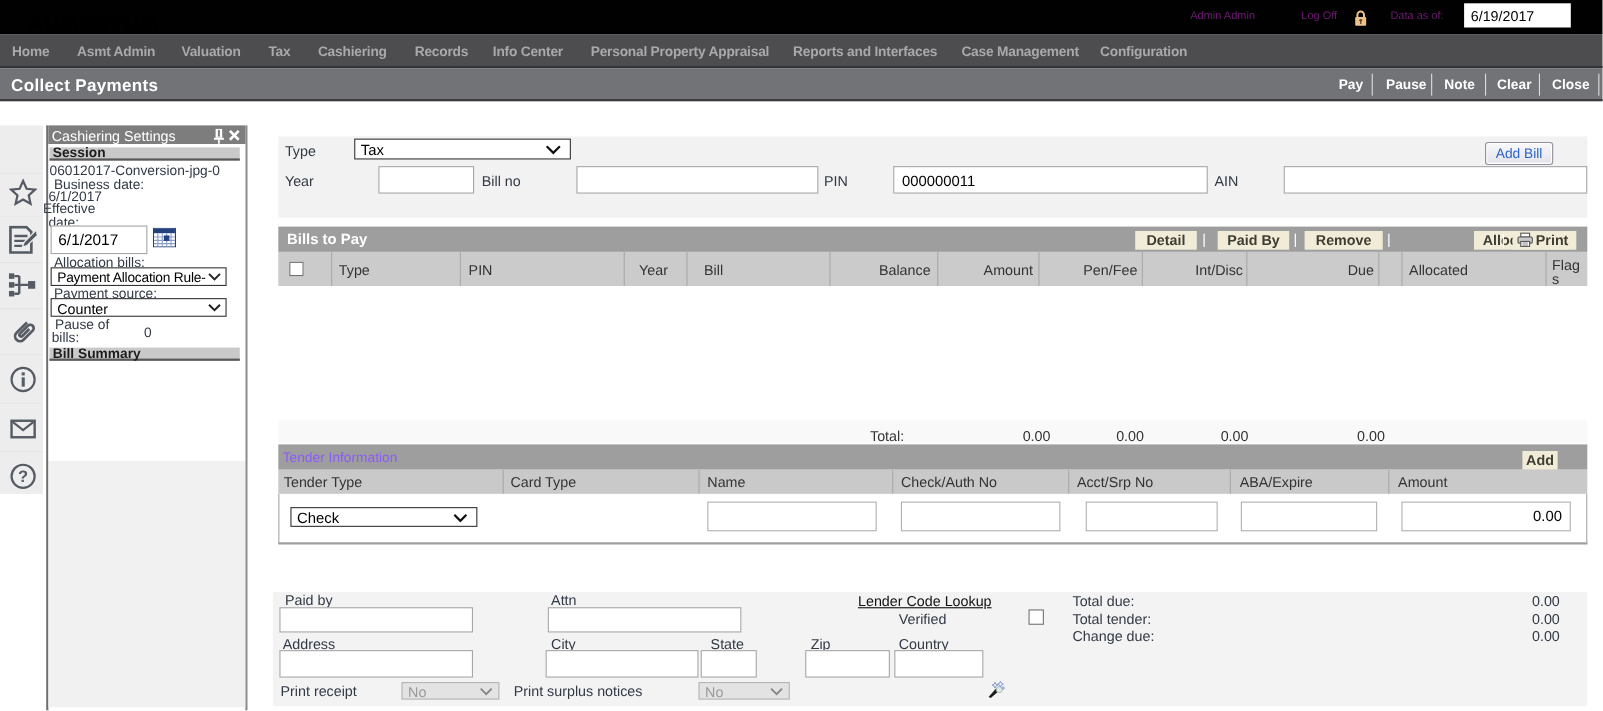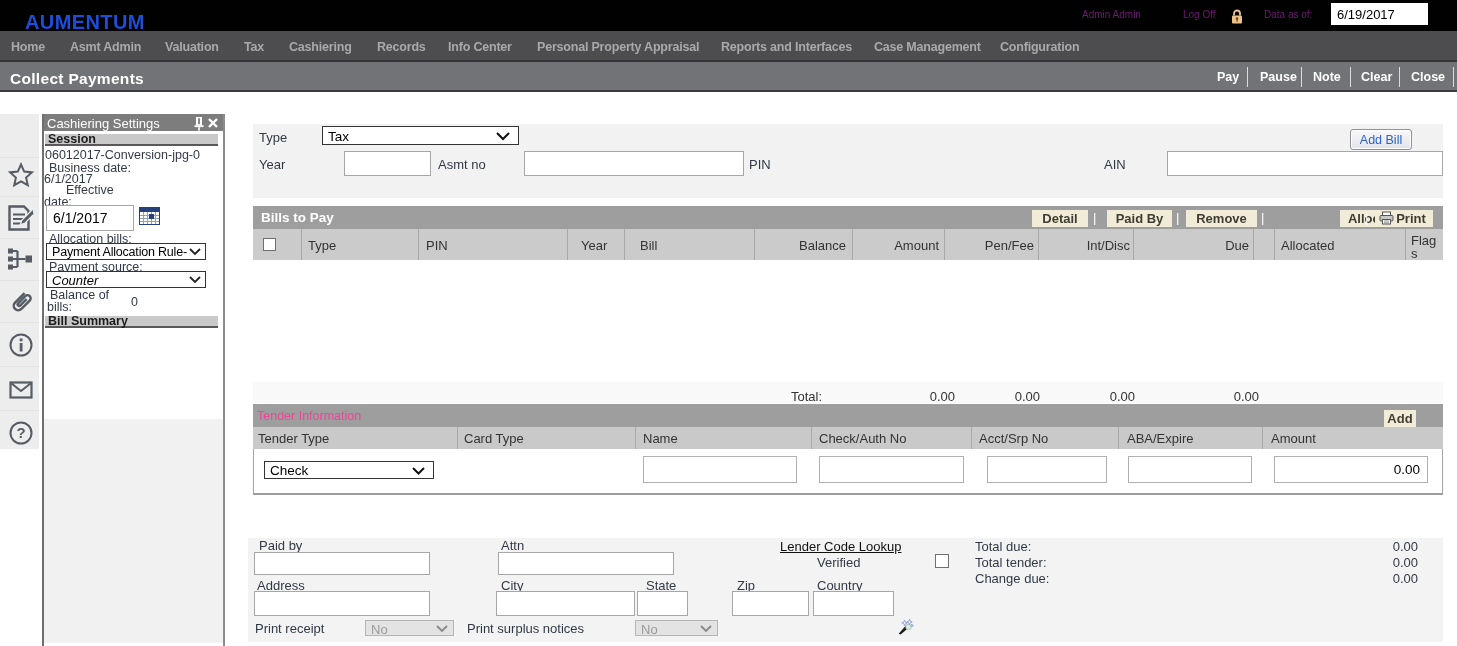--- a/index.html
+++ b/index.html
@@ -1,21 +1,21 @@
 <!DOCTYPE html>
 <html><head>
 <meta charset="utf-8">
 <style>
 * { margin:0; padding:0; box-sizing:border-box; }
 html,body { width:1457px; height:646px; background:#fff; font-family:"Liberation Sans", sans-serif; overflow:hidden; }
 .abs { position:absolute; }
 #page { position:relative; width:1457px; height:646px; }
 
 #topbar { left:0; top:0; width:1457px; height:31px; background:#010101; }
-#logo { left:25px; top:11px; font-size:20px; font-weight:bold; color:#1d4ed8; letter-spacing:0.4px; }
+#logo { left:25px; top:11px; font-size:20px; font-weight:bold; color:#000000; letter-spacing:0.4px; }
 .toptxt { top:9px; font-size:10px; color:#701a75; }
 #dataasof-input { left:1331px; top:3px; width:97px; height:22px; background:#fff; font-size:13px; color:#000; padding:4px 0 0 6px; }
 
 #navbar { left:0; top:31px; width:1457px; height:31px; background:#4d4d4f; border-bottom:2px solid #343436; }
 .nav { top:40px; font-size:12.5px; letter-spacing:-0.2px; font-weight:bold; color:#a9a9ab; white-space:nowrap; }
 
 #collectbar { left:0; top:62px; width:1457px; height:30px; background:#727376; border-bottom:2px solid #3c3c3e; }
 #collecttitle { left:10px; top:70px; font-size:15.5px; font-weight:bold; color:#fff; letter-spacing:0.3px; }
 .cbtn { top:70px; font-size:12.5px; font-weight:bold; color:#fff; }
 .csep { top:67px; width:1px; height:20px; background:#dcdcdc; font-size:0; }
@@ -142,61 +142,62 @@
   </svg>
   <svg class="abs" style="left:207px; top:117px;" width="12" height="12" viewBox="0 0 12 12">
     <path d="M2 2 L10 10 M10 2 L2 10" stroke="#fff" stroke-width="2.4"></path>
   </svg>
   <div class="abs" id="panelbody"></div>
   <div class="abs" id="panelgray"></div>
   <div class="abs pbar" style="top:134px;"><span>Session</span></div>
   <div class="abs ptxt" style="left:45px; top:148px;">06012017-Conversion-jpg-0</div>
   <div class="abs ptxt" style="left:49px; top:161px;">Business date:</div>
   <div class="abs ptxt" style="left:44px; top:172px;">6/1/2017</div>
-  <div class="abs ptxt" style="left:66px; top:183px;">Effective</div>
+  <div class="abs ptxt" style="left:39px; top:183px;">Effective</div>
   <div class="abs ptxt" style="left:44px; top:195px;">date:</div>
   <div class="abs inp" style="left:46px; top:205px; width:88px; height:26px; font-size:14px; color:#000; padding:4px 0 0 6px;">6/1/2017</div>
   <svg class="abs" style="left:139px; top:207px;" width="21" height="18" viewBox="0 0 21 18">
     <rect x="0.5" y="0.5" width="20" height="17" fill="#fff" stroke="#24417e"></rect>
     <rect x="1" y="1" width="19" height="4" fill="#24417e"></rect>
     <path d="M1 8.5 H20 M1 11.5 H20 M1 14.5 H20 M4.5 5 V17 M8.5 5 V17 M12.5 5 V17 M16.5 5 V17" stroke="#8aa0c8" stroke-width="1"></path>
     <rect x="10" y="7" width="5" height="5" fill="#24417e"></rect>
   </svg>
   <div class="abs ptxt" style="left:49px; top:232px; text-decoration:underline;">Allocation bills:</div>
   <div class="abs sel" style="left:46px; top:243px; width:160px; height:17px;">
     <span class="st" style="top:1px; font-size:12.5px; letter-spacing:-0.2px;">Payment Allocation Rule-</span>
     <svg class="chev" style="right:4px; top:4px;" width="12" height="8" viewBox="0 0 12 8">
         <path d="M1 1 L6 6 L11 1" fill="none" stroke="#222" stroke-width="1.8"></path>
       </svg>
   </div>
   <div class="abs ptxt" style="left:49px; top:260px; text-decoration:underline;">Payment source:</div>
   <div class="abs sel" style="left:46px; top:271px; width:160px; height:17px;">
-    <span class="st" style="top:1px; font-size:13px;font-style:italic;">Counter</span>
+    <span class="st" style="top:1px; font-size:13px;">Counter</span>
     <svg class="chev" style="right:4px; top:4px;" width="12" height="8" viewBox="0 0 12 8">
         <path d="M1 1 L6 6 L11 1" fill="none" stroke="#222" stroke-width="1.8"></path>
       </svg>
   </div>
-  <div class="abs ptxt" style="left:50px; top:288px;">Balance of</div>
+  <div class="abs ptxt" style="left:50px; top:288px;">Pause of</div>
   <div class="abs ptxt" style="left:47px; top:300px;">bills:</div>
   <div class="abs ptxt" style="left:131px; top:295px;">0</div>
   <div class="abs pbar" style="top:316px;"><span>Bill Summary</span></div>
 
   <div class="abs" id="formarea"></div>
   <div class="abs lbl" style="left:259px; top:130px;">Type</div>
   <div class="abs sel" style="left:322px; top:126px; width:197px; height:19px; border-width:1.5px;">
     <span class="st" style="top:2px;">Tax</span>
     <svg class="chev" style="right:8px; top:5px;" width="14" height="9" viewBox="0 0 14 9">
         <path d="M1 1 L7 7 L13 1" fill="none" stroke="#111" stroke-width="2"></path>
       </svg>
   </div>
   <div class="abs lbl" style="left:259px; top:157px;">Year</div>
   <div class="abs inp" style="left:344px; top:151px; width:87px; height:25px;"></div>
-  <div class="abs lbl" style="left:438px; top:157px;">Asmt no</div>
+  <div class="abs lbl" style="left:438px; top:157px;">Bill no</div>
   <div class="abs inp" style="left:524px; top:151px; width:220px; height:25px;"></div>
   <div class="abs lbl" style="left:749px; top:157px;">PIN</div>
+  <div class="abs inp" style="left:812px; top:151px; width:286px; height:25px; font-size:13.5px; padding:5px 0 0 7px;">000000011</div>
   <div class="abs lbl" style="left:1104px; top:157px;">AIN</div>
   <div class="abs inp" style="left:1167px; top:151px; width:276px; height:25px;"></div>
   <div class="abs" id="addbill" style="left:1350px; top:129px; width:62px; height:21px; background:linear-gradient(#f9f9fb,#e2e2ea); border:1px solid #91919a; border-radius:3px; box-shadow:inset 0 0 0 1px #ffffff; color:#2a64c8; font-size:12.5px; text-align:center; padding-top:3px;">Add Bill</div>
 
   <div class="abs grayhdr" style="left:253px; top:206px; width:1190px; height:23px;"></div>
   <div class="abs" style="left:261px; top:210px; font-size:13.5px; font-weight:bold; color:#fff;">Bills to Pay</div>
   <div class="abs cream" style="left:1032px; top:210px; width:56px; height:17px; line-height:17px;">Detail</div>
   <div class="abs" style="left:1093px; top:210px; color:#fff; font-size:13px;">|</div>
   <div class="abs cream" style="left:1107px; top:210px; width:65px; height:17px; line-height:17px;">Paid By</div>
   <div class="abs" style="left:1176px; top:210px; color:#fff; font-size:13px;">|</div>
@@ -240,21 +241,21 @@
 
   <div class="abs" style="left:253px; top:260px; width:1190px; height:122px; background:#fff;"></div>
   <div class="abs" style="left:253px; top:382px; width:1190px; height:21px; background:#f9f9f9;"></div>
   <div class="abs hcell" style="right:635px; top:389px;">Total:</div>
   <div class="abs hcell" style="right:502px; top:389px;">0.00</div>
   <div class="abs hcell" style="right:417px; top:389px;">0.00</div>
   <div class="abs hcell" style="right:322px; top:389px;">0.00</div>
   <div class="abs hcell" style="right:198px; top:389px;">0.00</div>
 
   <div class="abs grayhdr" style="left:253px; top:404px; width:1190px; height:23px;"></div>
-  <div class="abs" style="left:257px; top:409px; font-size:12.5px; color:#ec4899;">Tender Information</div>
+  <div class="abs" style="left:257px; top:409px; font-size:12.5px; color:#8b5cf6;">Tender Information</div>
   <div class="abs cream" style="left:1384px; top:410px; width:32px; height:17px; line-height:17px; font-size:13px;">Add</div>
   <div class="abs" id="tenderhdr" style="left:253px; top:427px; width:1190px; height:22px; background:#c9c9c9;"></div>
   <div class="abs colsep" style="left:457px; top:427px; height:22px;"></div>
   <div class="abs colsep" style="left:635px; top:427px; height:22px;"></div>
   <div class="abs colsep" style="left:811px; top:427px; height:22px;"></div>
   <div class="abs colsep" style="left:971px; top:427px; height:22px;"></div>
   <div class="abs colsep" style="left:1118px; top:427px; height:22px;"></div>
   <div class="abs colsep" style="left:1262px; top:427px; height:22px;"></div>
   <div class="abs hcell" style="left:258px; top:431px;">Tender Type</div>
   <div class="abs hcell" style="left:464px; top:431px;">Card Type</div>

